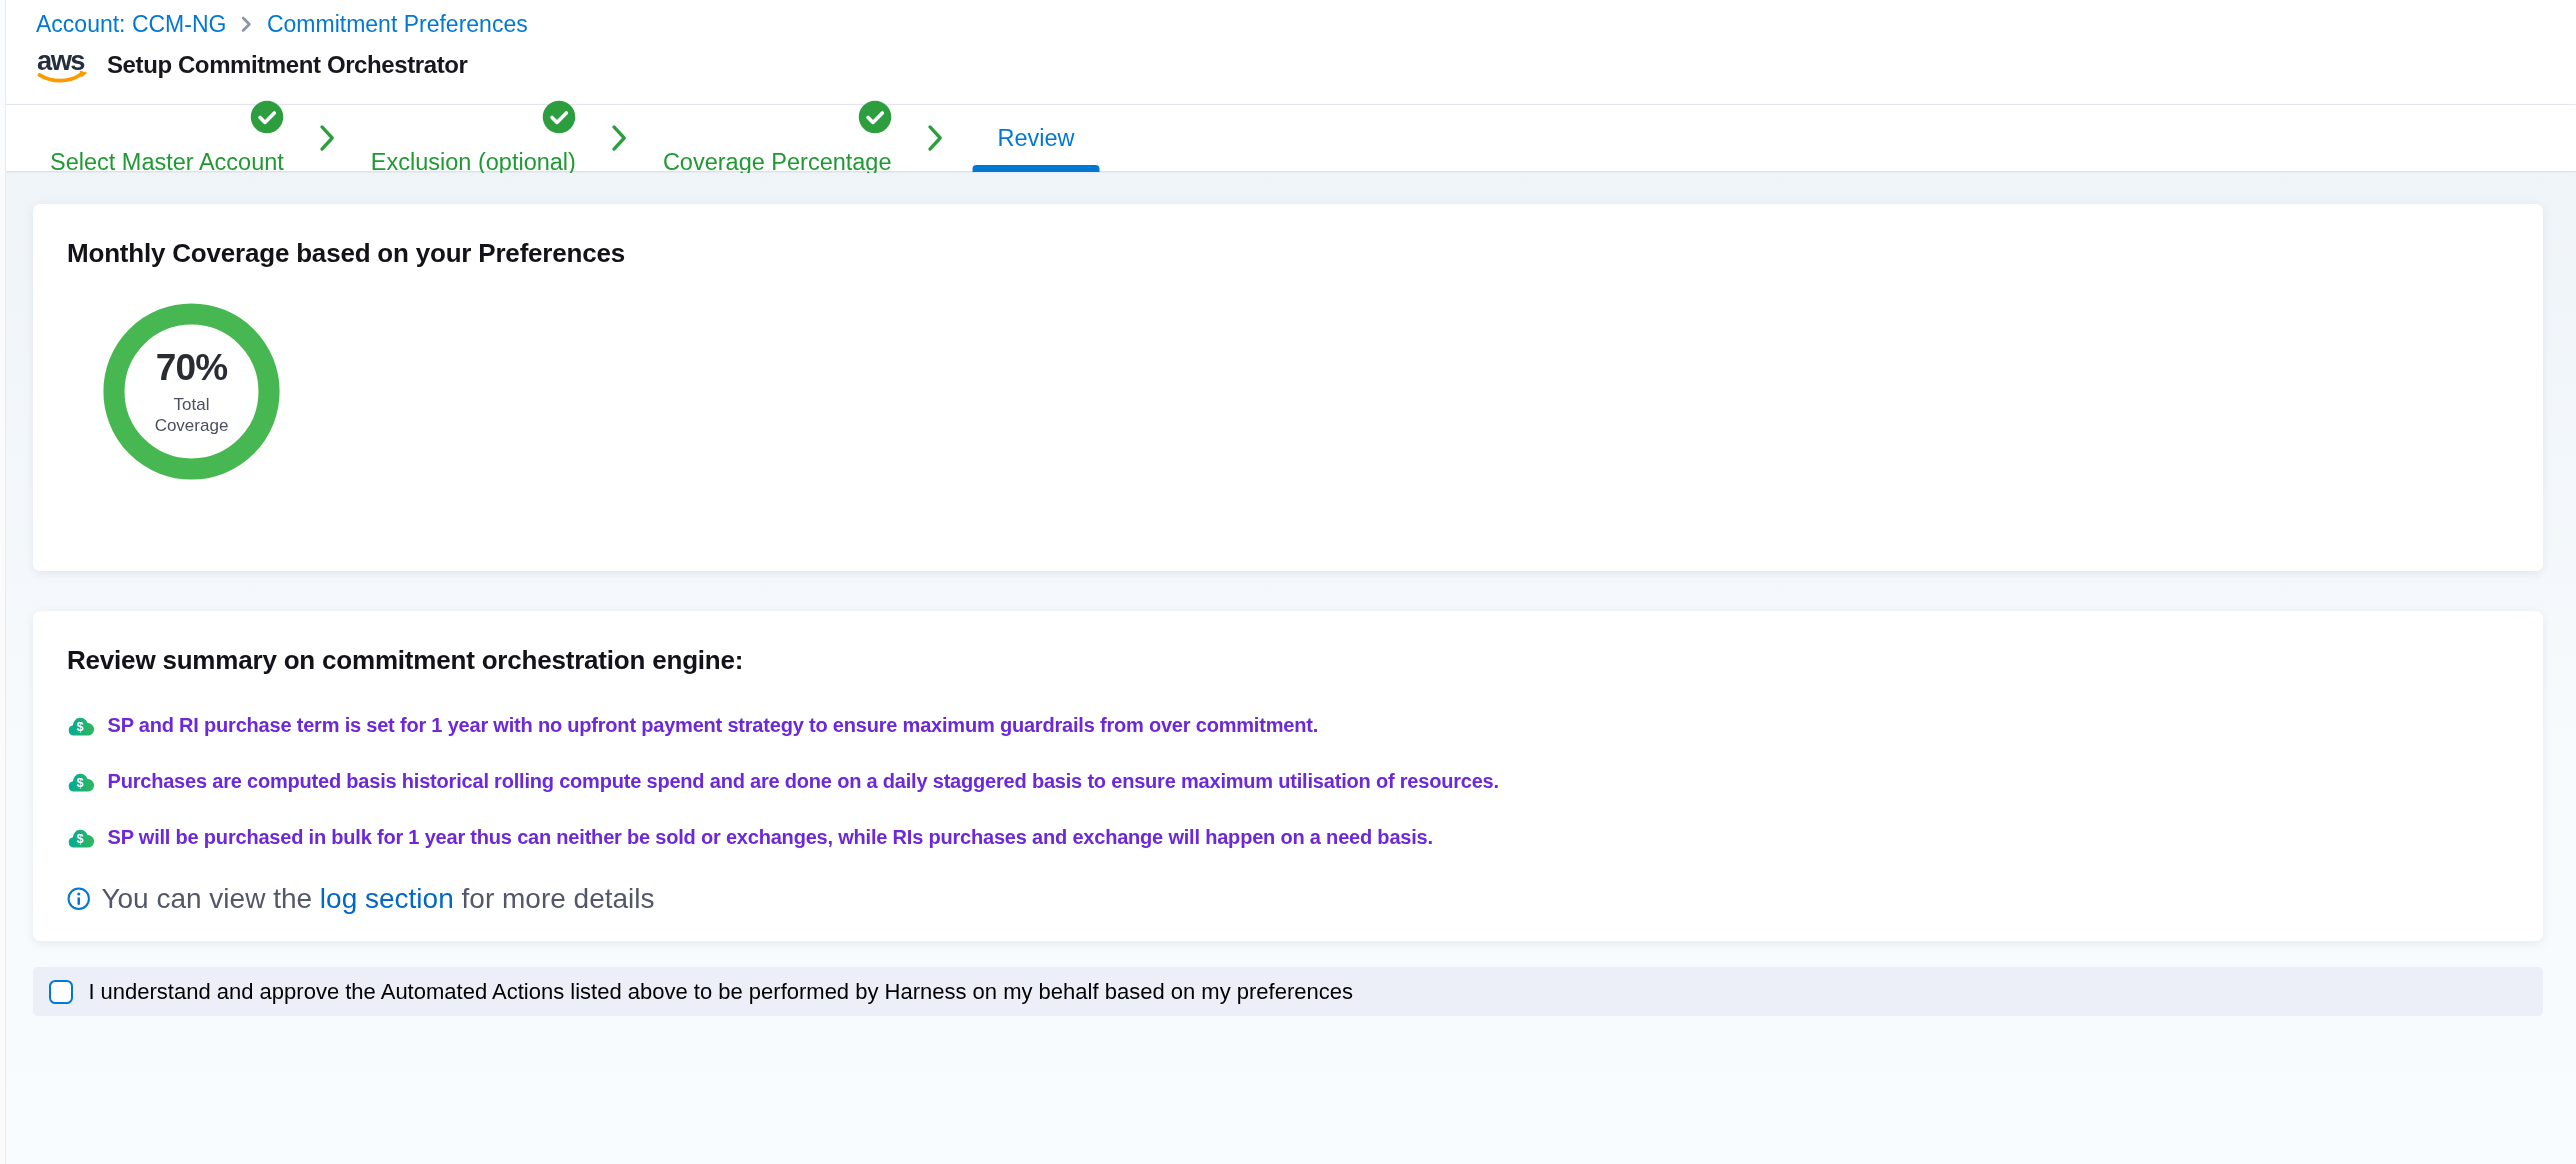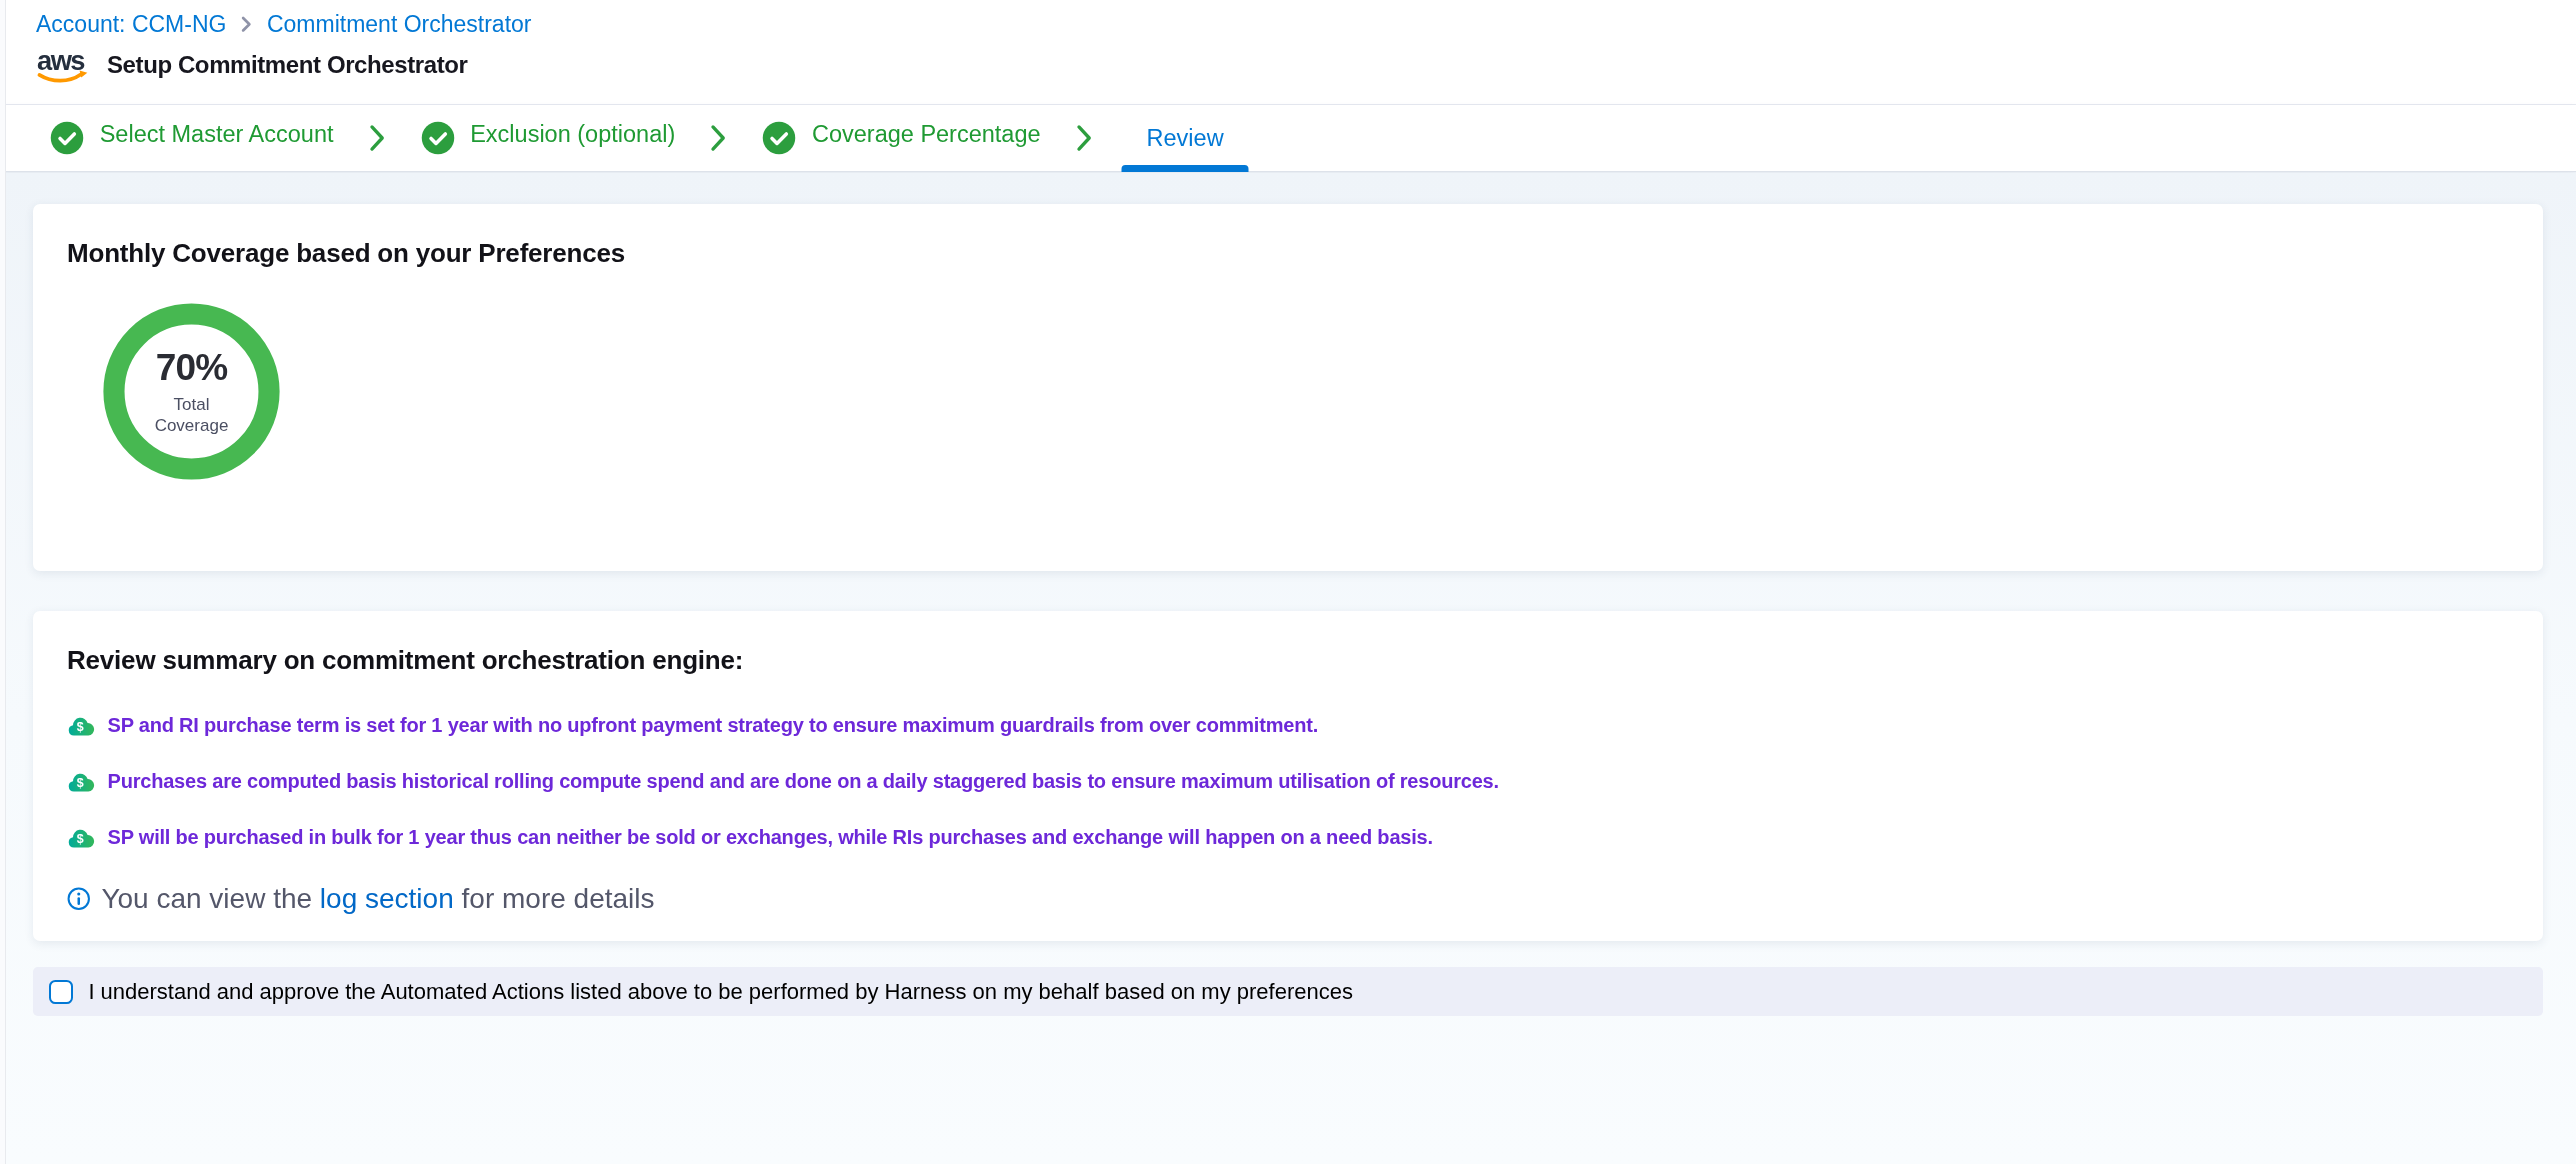--- a/index.html
+++ b/index.html
@@ -27,21 +27,21 @@
   .aws-logo { width: 52px; height: 39px; flex: 0 0 auto; }
   .page-title { font-size: 24px; font-weight: 700; letter-spacing: -0.4px; color: #17171f; }
 
   
   .tabbar {
     background: #ffffff; height: 67px; display: flex; align-items: center;
     padding-left: 50px; gap: 34px; position: relative;
     border-bottom: 0.8px solid #dde2ea;
     box-shadow: 0 3.1px 7.8px rgba(50, 70, 110, 0.07);
   }
-  .step { display: flex; align-items: flex-start; gap: 15.7px; cursor: pointer; }
+  .step { display: flex; align-items: flex-end; gap: 15.7px; cursor: pointer; flex-direction: column; }
   .step-label-done { font-size: 23.5px; color: #1f9a33; }
   .step-sep svg { display: block; }
   .step-active {
     position: relative; height: 67px; display: flex; align-items: center;
     padding: 0 19px; cursor: pointer;
   }
   .step-label-active { font-size: 23.5px; color: #0278d5; }
   .active-underline {
     position: absolute; bottom: 0; left: 50%; transform: translateX(-50%);
     width: 127px; height: 6.3px; background: #0278d5; border-radius: 3.9px 3.9px 0 0;
@@ -97,21 +97,21 @@
 <div class="left-edge"></div>
 
 <div class="header">
   <div class="breadcrumb">
     <a>Account: CCM-NG</a>
     <span class="crumb-sep">
       <svg width="12.5" height="20.4" viewBox="0 0 16 26">
           <path d="M4 5 l8 8 -8 8" stroke="#8f93a8" stroke-width="3.4" fill="none" stroke-linecap="round" stroke-linejoin="round"></path>
         </svg>
     </span>
-    <a>Commitment Orchestrator</a>
+    <a>Commitment Preferences</a>
   </div>
   <div class="title-row">
     <svg class="aws-logo" viewBox="0 0 66 50">
       <text x="1" y="31" font-family="Liberation Sans, sans-serif" font-weight="bold" font-size="35" letter-spacing="-2" fill="#252f3e">aws</text>
       <path d="M4 37 C 20 47, 42 47, 57 36.5" stroke="#ff9900" stroke-width="4.6" fill="none" stroke-linecap="round"></path>
       <path d="M55.5 31.5 l10 2.8 -7.8 6.2 z" fill="#ff9900"></path>
     </svg>
     <div class="page-title">Setup Commitment Orchestrator</div>
   </div>
 </div>

